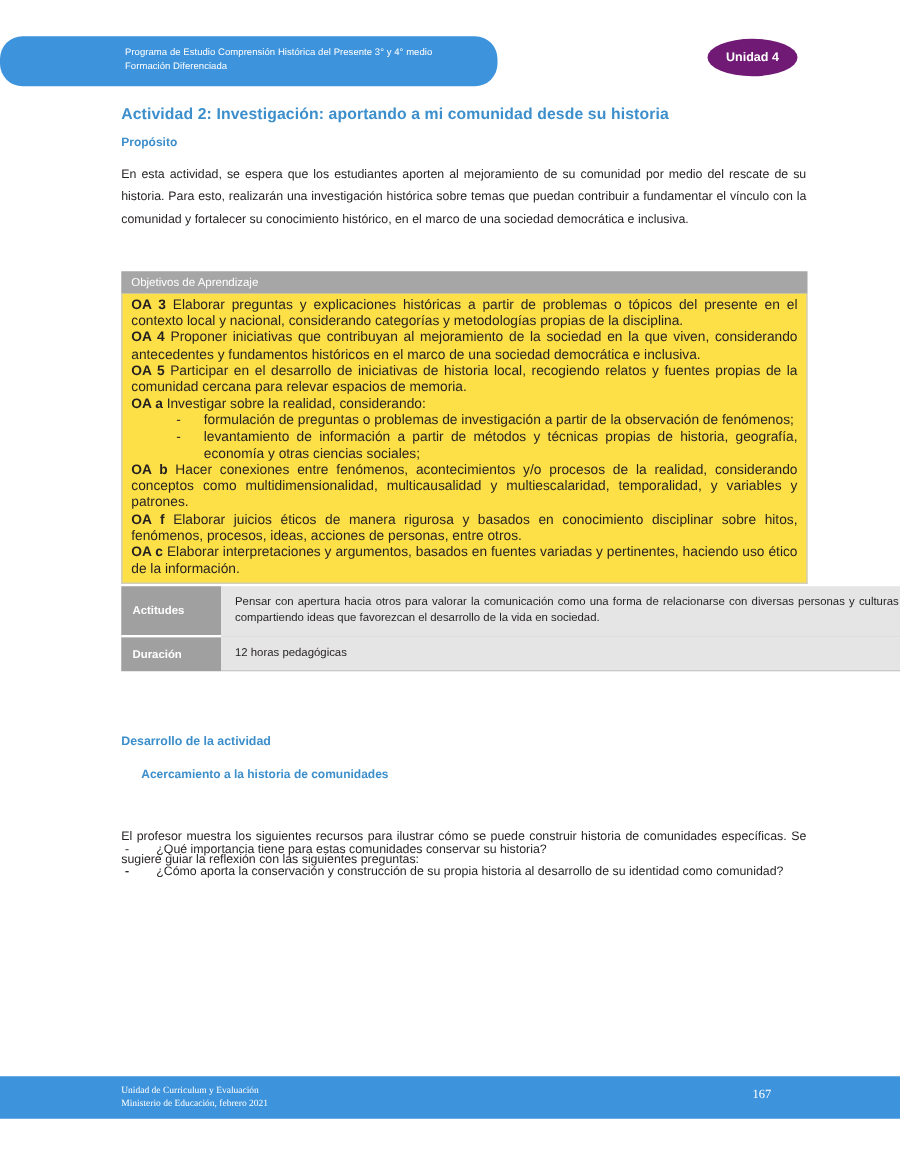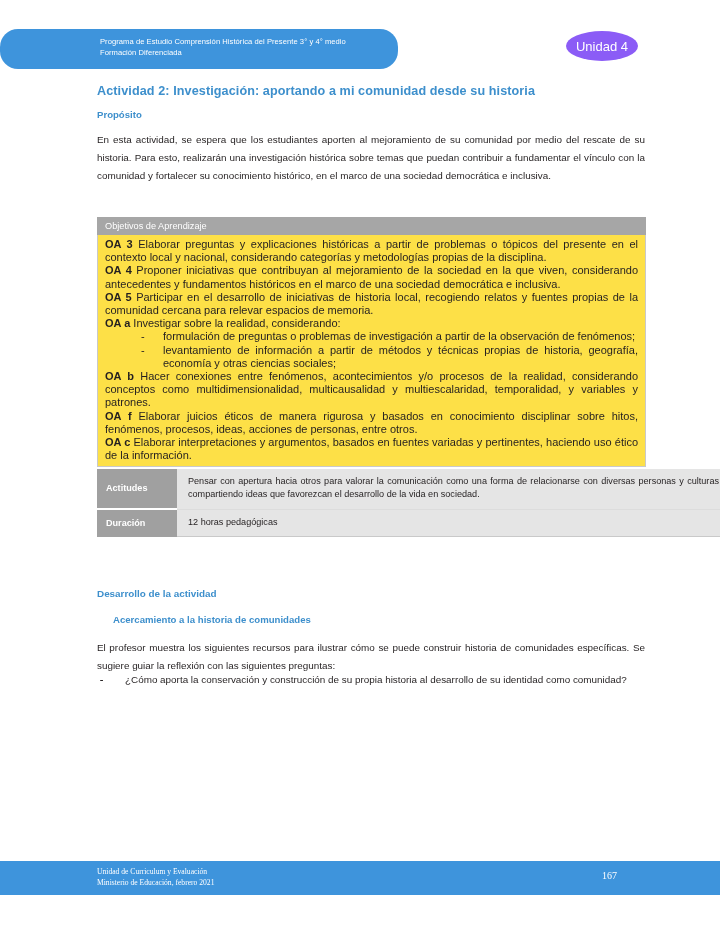--- a/index.html
+++ b/index.html
@@ -38,26 +38,27 @@
     letter-spacing: 0.05px;
     white-space: nowrap;
   }
   .unit-badge {
     position: absolute;
     top: 31px;
     left: 566px;
     width: 72px;
     height: 30px;
     border-radius: 50%;
-    background: #8b5cf6;
-    color: #ffffff;
-    font-size: 13px;
+    background: #701a75;
+    color: #ffffff;
+    font-size: 10px;
     display: flex;
     align-items: center;
     justify-content: center;
+    font-weight: bold;
   }
 
   
   .content {
     position: absolute;
     left: 97px;
     top: 0;
     width: 549px;
   }
 
@@ -183,21 +184,21 @@
   .dev-sub {
     position: absolute;
     top: 614px;
     left: 16px;
     color: #3d8fcc;
     font-size: 9.6px;
     font-weight: bold;
   }
   .para-dev {
     position: absolute;
-    top: 639px;
+    top: 661px;
     left: 0;
     width: 548px;
     font-size: 9.9px;
     line-height: 17.8px;
     text-align: justify;
   }
   .q-list {
     position: absolute;
     top: 671px;
     left: 0;
@@ -312,21 +313,21 @@
       <td class="attr-value last">12 horas pedagógicas</td>
     </tr>
   </tbody>
     </table>
 
   <div class="dev-heading">Desarrollo de la actividad</div>
   <div class="dev-sub">Acercamiento a la historia de comunidades</div>
   <div class="para-dev">El profesor muestra los siguientes recursos para ilustrar cómo se puede construir historia de comunidades específicas. Se sugiere guiar la reflexión con las siguientes preguntas:</div>
 
   <ul class="q-list">
-    <li><span class="dash">-</span></li>
+    <li><span class="dash">-</span><span>¿Qué importancia tiene para estas comunidades conservar su historia?</span></li>
     <li><span class="dash">-</span></li>
     <li><span class="dash">-</span><span>¿Cómo aporta la conservación y construcción de su propia historia al desarrollo de su identidad como comunidad?</span></li>
   </ul>
 
 </div>
 
 <div class="page-footer">
   <div class="footer-text">
     <div>Unidad de Curriculum y Evaluación</div>
     <div>Ministerio de Educación, febrero 2021</div>

